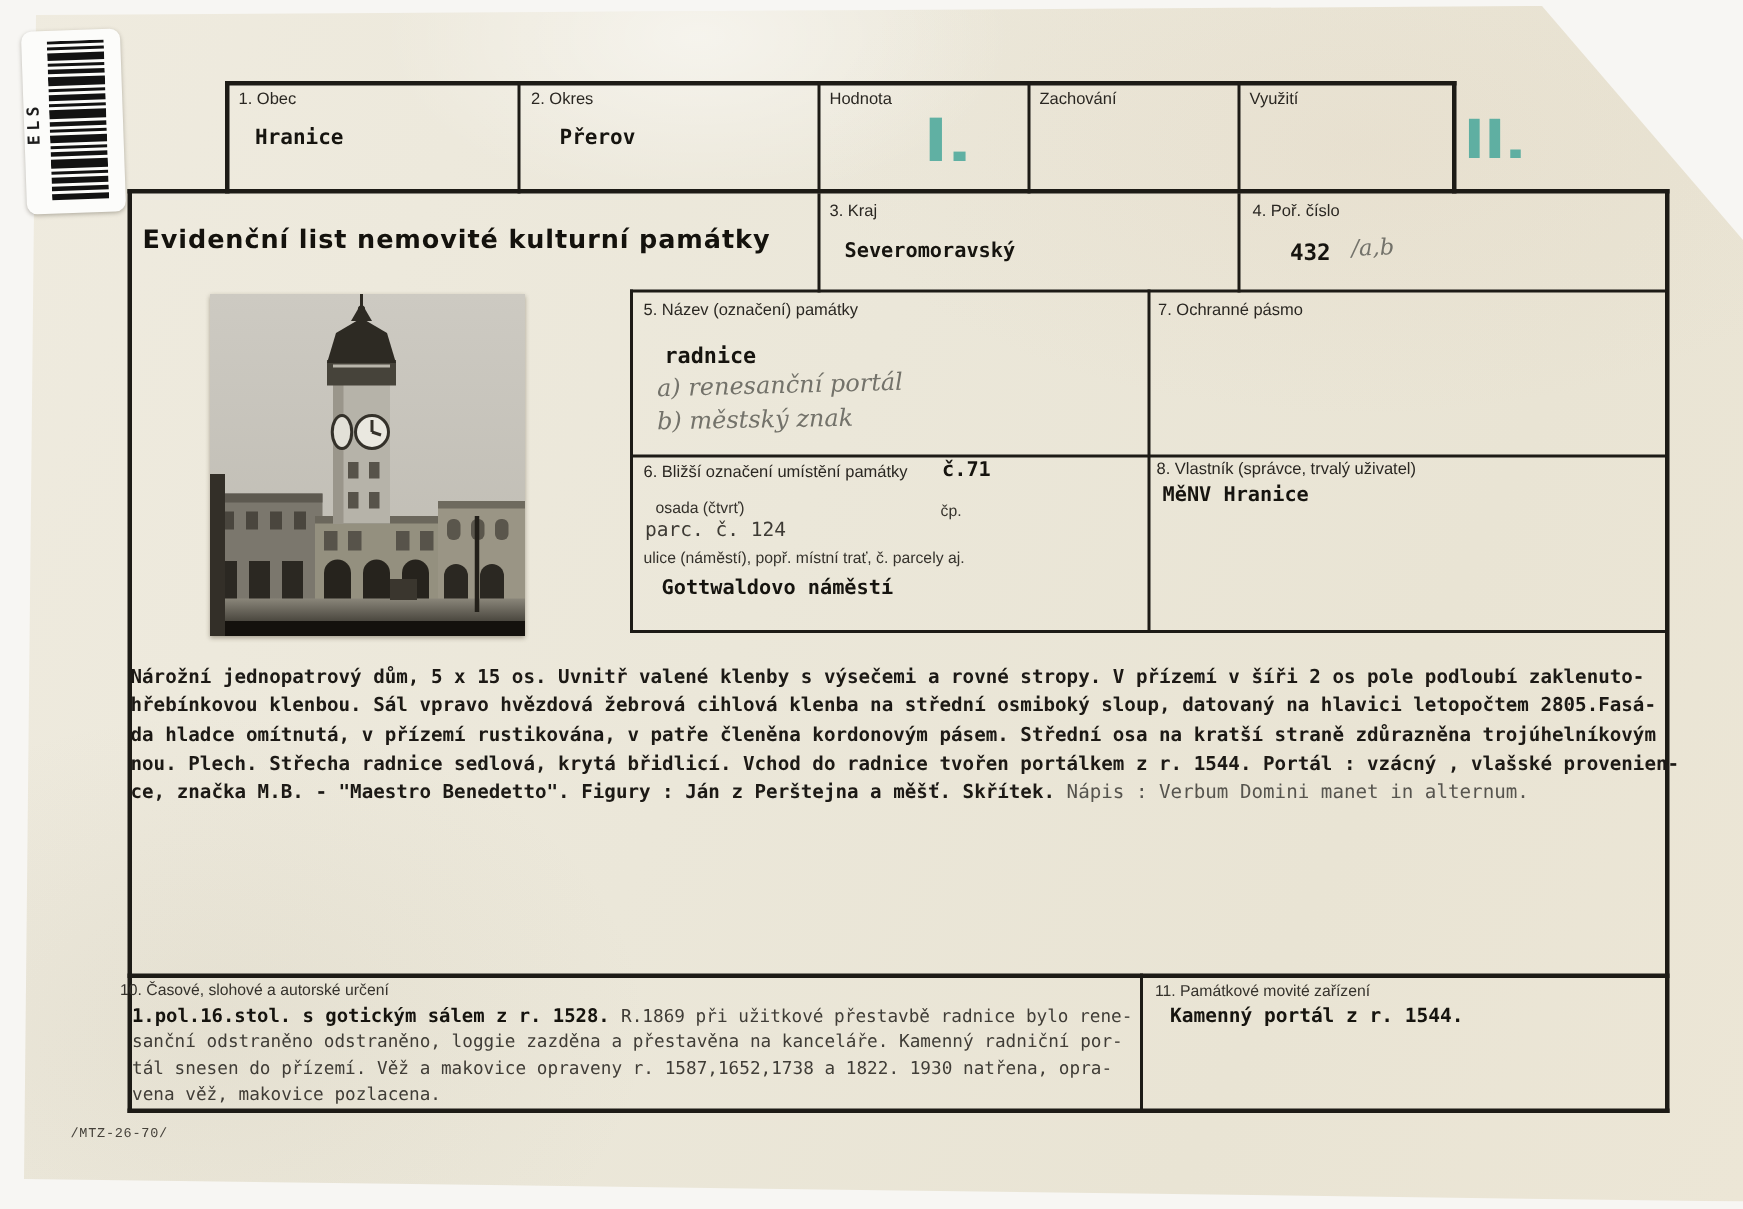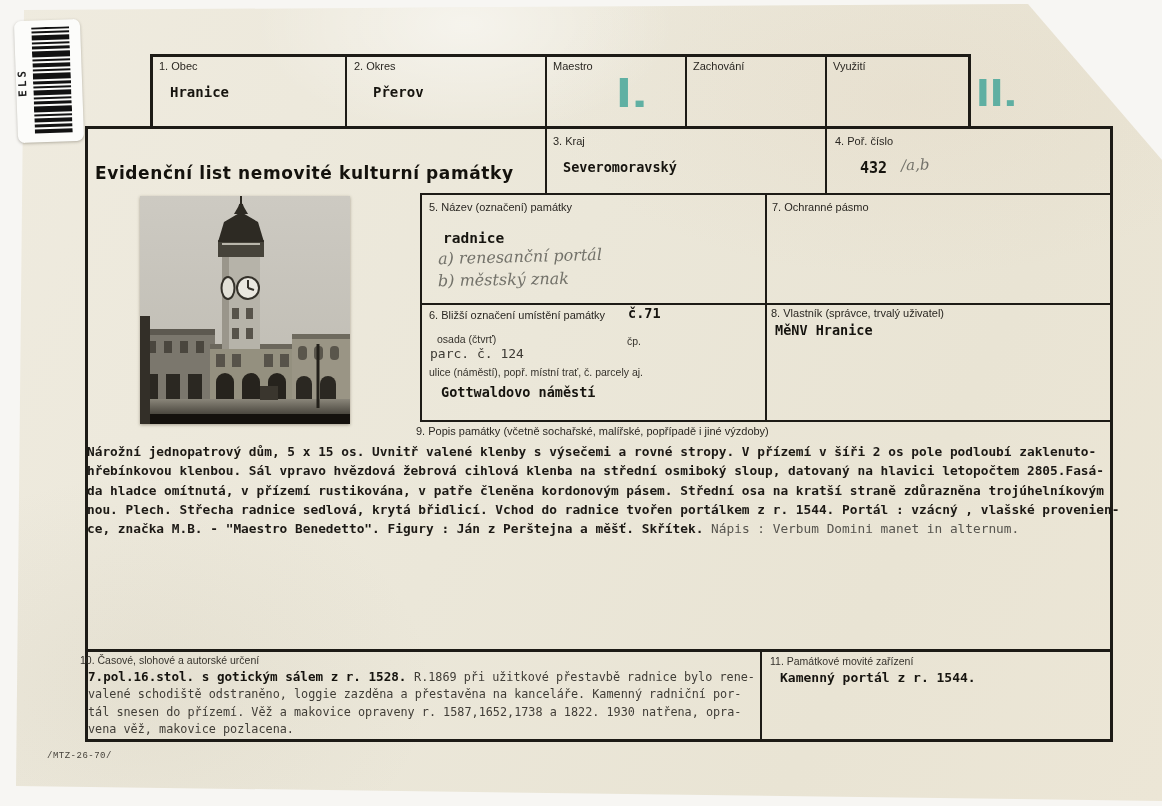--- a/index.html
+++ b/index.html
@@ -12,21 +12,21 @@
       radial-gradient(300px 160px at 40% 3%, rgba(255,255,255,0.5), rgba(0,0,0,0) 70%),
       linear-gradient(115deg,#efebdf 0%,#ebe7d9 45%,#e9e4d4 75%,#ece6d6 100%);
     clip-path:polygon(24px 10px,1028px 4px,1162px 160px,1162px 801px,16px 786px);}
   .ln{position:absolute;background:#1d1b16;}
   .lab{position:absolute;font-family:Liberation Sans, sans-serif;font-size:11px;color:#2a2722;white-space:nowrap;}
   .lab.sm{font-size:10.5px;color:#35322c;}
   .typed{position:absolute;font-family:"DejaVu Sans Mono",monospace;font-weight:bold;color:#16140f;white-space:nowrap;}
   .typedl{position:absolute;font-family:"DejaVu Sans Mono",monospace;font-weight:normal;color:#3d3a34;white-space:nowrap;}
   .hand{position:absolute;font-family:"DejaVu Serif",serif;font-style:italic;color:#73726a;white-space:nowrap;}
   .title{position:absolute;font-family:"DejaVu Sans",sans-serif;font-weight:bold;font-size:17px;
-         letter-spacing:.6px;color:#14120d;white-space:nowrap;margin-top:13px;}
+         letter-spacing:.6px;color:#14120d;white-space:nowrap;}
   .stamp{position:absolute;font-family:"Liberation Sans",sans-serif;font-weight:bold;color:#48a79a;
          opacity:.85;transform-origin:left top;line-height:1;}
   .desc{position:absolute;left:87px;top:442px;width:1026px;line-height:19.3px;
         font-family:"DejaVu Sans Mono",monospace;font-weight:bold;font-size:12.8px;color:#1c1915;}
   .desc div{white-space:nowrap;}
   .desc .faint{font-weight:normal;color:#56544e;}
   .s10txt{position:absolute;left:88px;top:668px;width:668px;line-height:17.4px;
           font-family:"DejaVu Sans Mono",monospace;font-size:11.8px;color:#403d37;}
   .s10txt div{white-space:nowrap;}
   .s10txt .boldintro{font-weight:bold;font-size:12.6px;color:#15130e;}
@@ -91,21 +91,21 @@
   <div class="ln" style="left:420px;top:303px;width:690px;height:2px"></div>
   <div class="ln" style="left:420px;top:420px;width:692px;height:2px"></div>
   <div class="ln" style="left:85px;top:649px;width:1028px;height:3px"></div>
   <div class="ln" style="left:760px;top:649px;width:2px;height:91px"></div>
   <div class="ln" style="left:85px;top:739px;width:1028px;height:3px"></div>
 
   <span class="lab" style="left:159px;top:60px">1. Obec</span>
   <span class="typed" style="left:170px;top:84px;font-size:14px">Hranice</span>
   <span class="lab" style="left:354px;top:60px">2. Okres</span>
   <span class="typed" style="left:373px;top:84px;font-size:14px">Přerov</span>
-  <span class="lab" style="left:553px;top:60px">Maestro</span>
+  <span class="lab" style="left:553px;top:60px">Hodnota</span>
   <span class="stamp" style="left:616px;top:72px;font-size:42px;transform:scaleX(1.35)">I.</span>
   <span class="lab" style="left:693px;top:60px">Zachování</span>
   <span class="lab" style="left:833px;top:60px">Využití</span>
   <span class="stamp" style="left:976px;top:74px;font-size:38px;transform:scaleX(1.3)">II.</span>
 
   <span class="title" style="left:95px;top:150px">Evidenční list nemovité kulturní památky</span>
   <span class="lab" style="left:553px;top:135px">3. Kraj</span>
   <span class="typed" style="left:563px;top:159px;font-size:13.5px">Severomoravský</span>
   <span class="lab" style="left:835px;top:135px">4. Poř. číslo</span>
   <span class="typed" style="left:860px;top:159px;font-size:15px">432</span>
@@ -204,33 +204,32 @@
   <span class="lab" style="left:429px;top:309px">6. Bližší označení umístění památky</span>
   <span class="typed" style="left:628px;top:305px;font-size:13.5px">č.71</span>
   <span class="lab sm" style="left:437px;top:333px">osada (čtvrť)</span>
   <span class="lab sm" style="left:627px;top:335px">čp.</span>
   <span class="typedl" style="left:430px;top:346px;font-size:13px">parc. č. 124</span>
   <span class="lab sm" style="left:429px;top:366px">ulice (náměstí), popř. místní trať, č. parcely aj.</span>
   <span class="typed" style="left:441px;top:384px;font-size:13.5px">Gottwaldovo náměstí</span>
   <span class="lab" style="left:771px;top:307px">8. Vlastník (správce, trvalý uživatel)</span>
   <span class="typed" style="left:775px;top:322px;font-size:13.5px">MěNV Hranice</span>
 
-  <span class="lab" style="left:416px;top:425px">9. Popis památky (včetně sochařské, malířské, popřípadě i jiné výzdoby)</span>
   <div class="desc">
     <div>Nárožní jednopatrový dům, 5 x 15 os. Uvnitř valené klenby s výsečemi a rovné stropy. V přízemí v šíři 2 os pole podloubí zaklenuto-</div>
     <div>hřebínkovou klenbou. Sál vpravo hvězdová žebrová cihlová klenba na střední osmiboký sloup, datovaný na hlavici letopočtem 2805.Fasá-</div>
     <div>da hladce omítnutá, v přízemí rustikována, v patře členěna kordonovým pásem. Střední osa na kratší straně zdůrazněna trojúhelníkovým</div>
     <div>nou. Plech. Střecha radnice sedlová, krytá břidlicí. Vchod do radnice tvořen portálkem z r. 1544. Portál : vzácný , vlašské provenien-</div>
     <div><span>ce, značka M.B. - "Maestro Benedetto". Figury : Ján z Perštejna a měšť. Skřítek. </span><span class="faint">Nápis : Verbum Domini manet in alternum.</span></div>
   </div>
 
   <span class="lab sm" style="left:80px;top:654px">10. Časové, slohové a autorské určení</span>
   <div class="s10txt">
-    <div><span class="boldintro">7.pol.16.stol. s gotickým sálem z r. 1528. </span><span>R.1869 při užitkové přestavbě radnice bylo rene-</span></div>
-    <div>valené schodiště odstraněno, loggie zazděna a přestavěna na kanceláře. Kamenný radniční por-</div>
+    <div><span class="boldintro">1.pol.16.stol. s gotickým sálem z r. 1528. </span><span>R.1869 při užitkové přestavbě radnice bylo rene-</span></div>
+    <div>sanční odstraněno odstraněno, loggie zazděna a přestavěna na kanceláře. Kamenný radniční por-</div>
     <div>tál snesen do přízemí. Věž a makovice opraveny r. 1587,1652,1738 a 1822. 1930 natřena, opra-</div>
     <div>vena věž, makovice pozlacena.</div>
   </div>
 
   <span class="lab sm" style="left:770px;top:655px">11. Památkové movité zařízení</span>
   <span class="typed" style="left:780px;top:670px;font-size:13px">Kamenný portál z r. 1544.</span>
 
   <span class="code">/MTZ-26-70/</span>
 </div>
 

